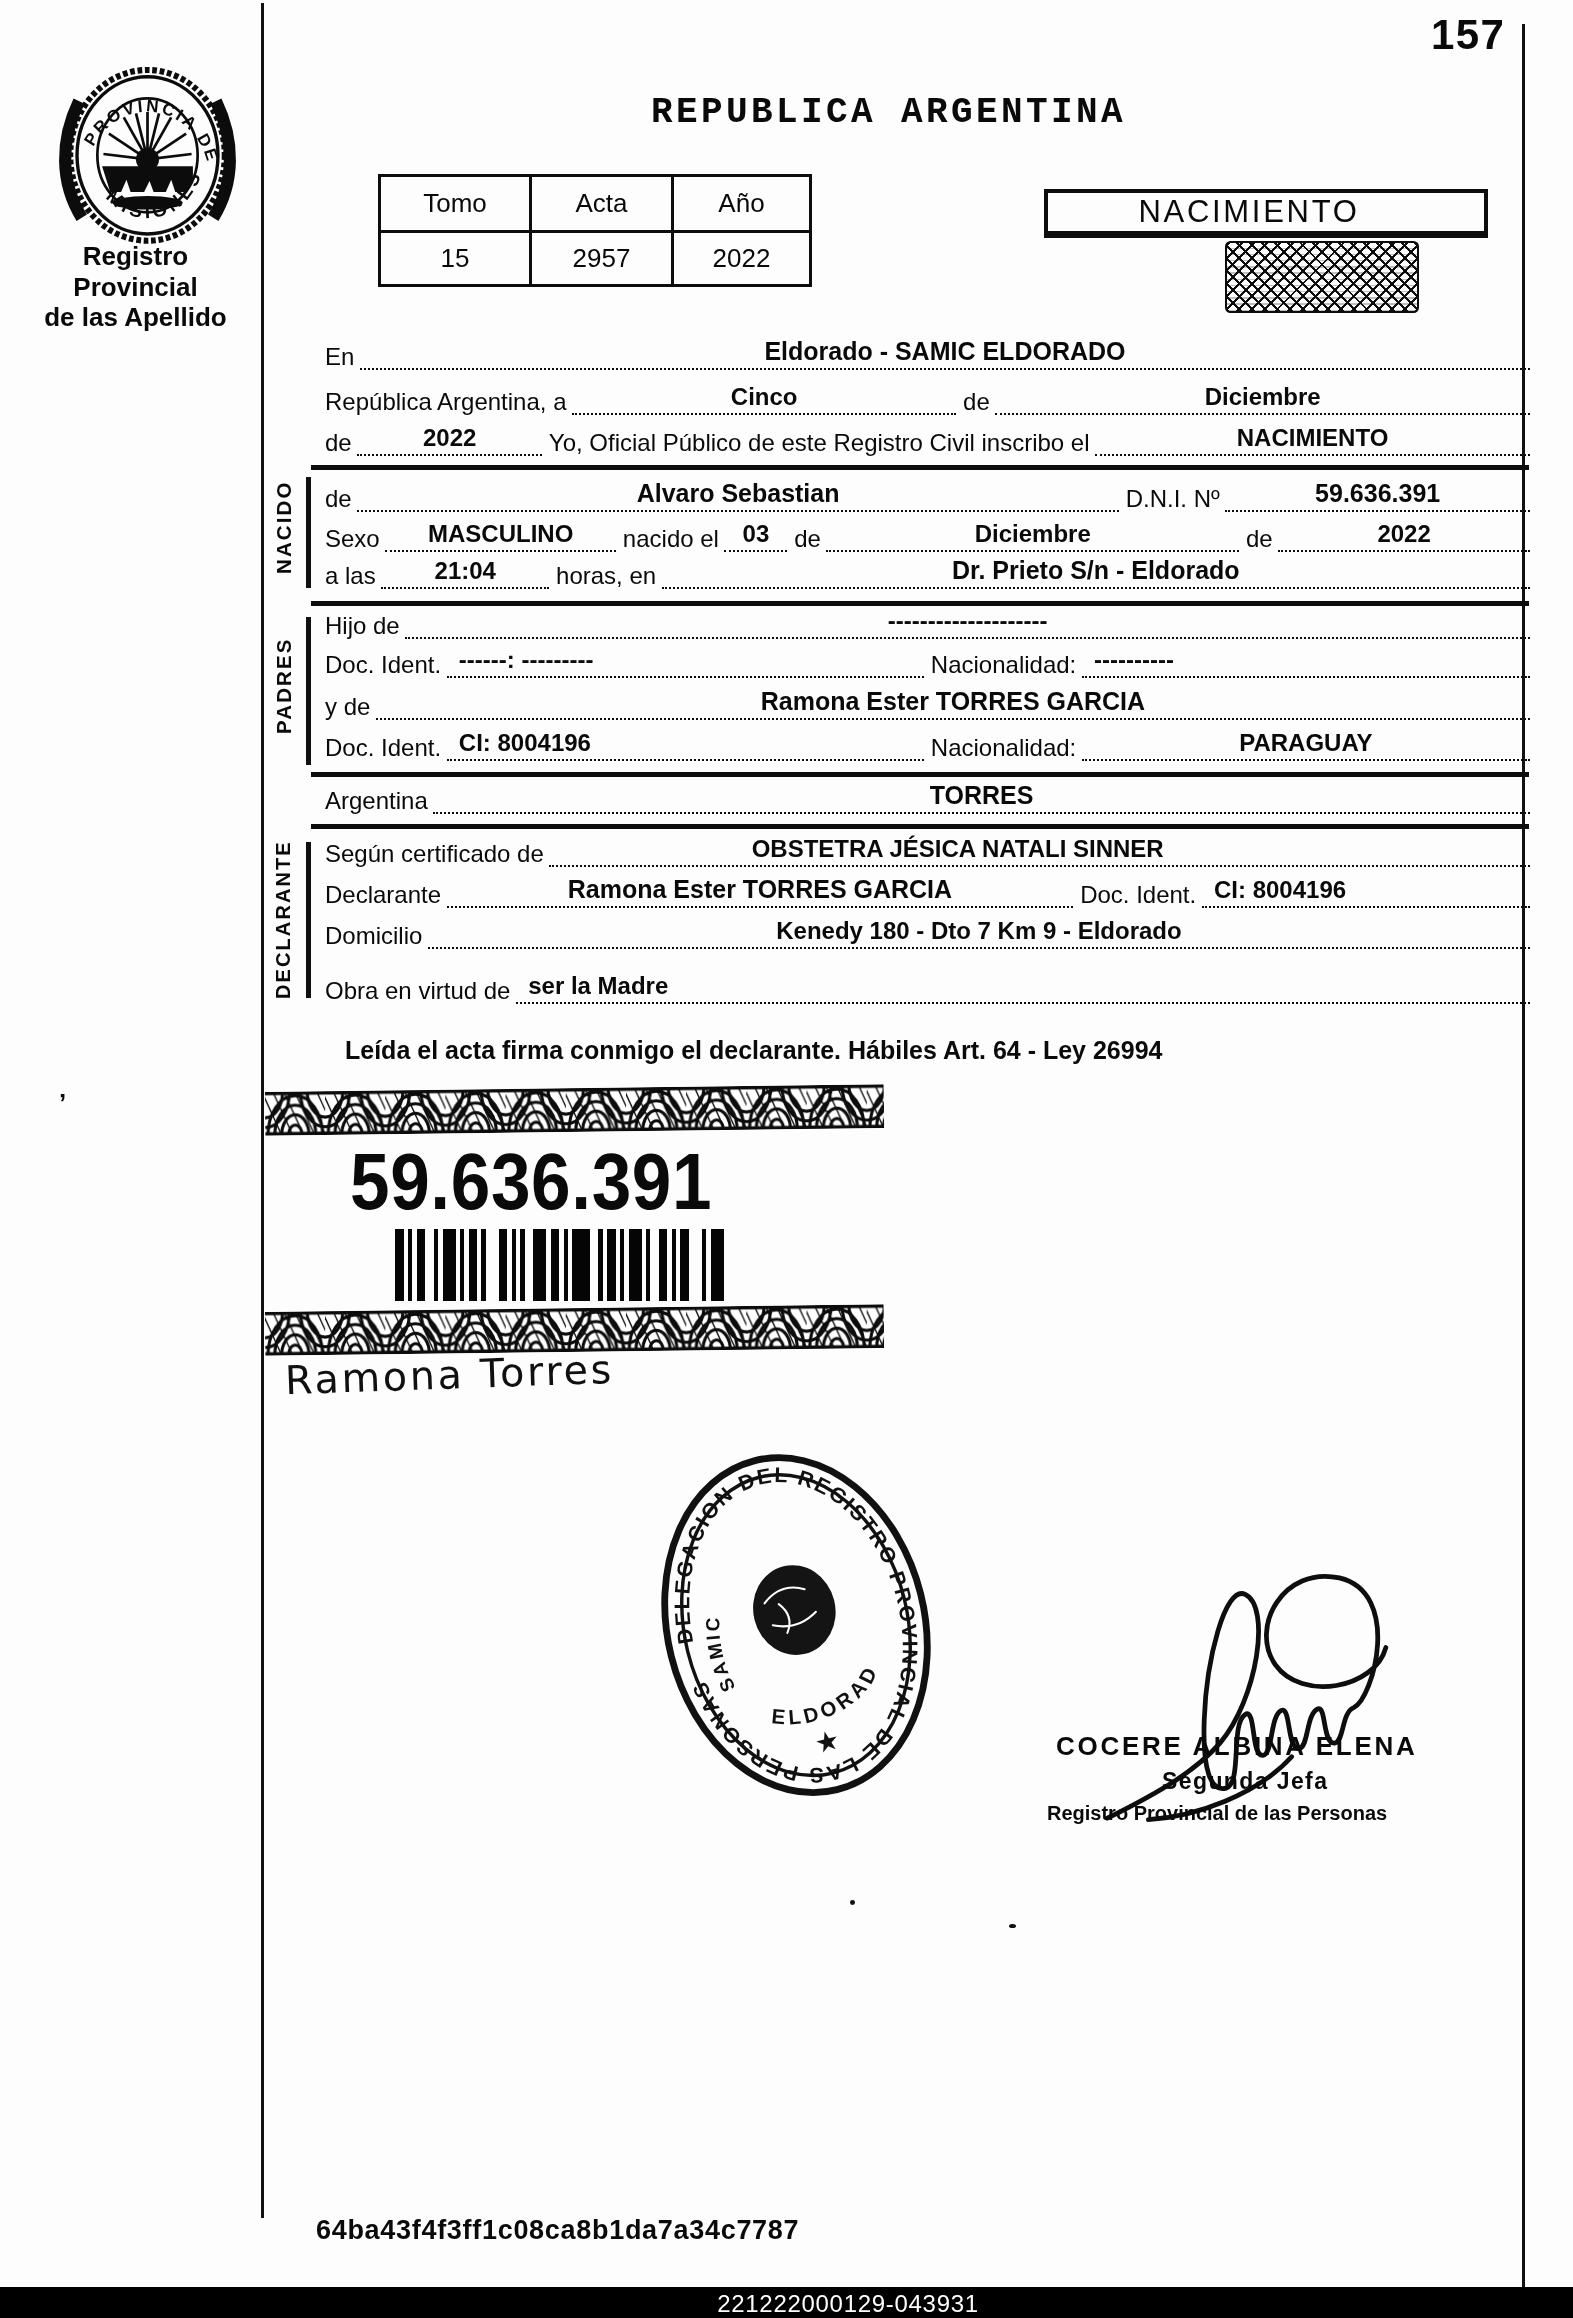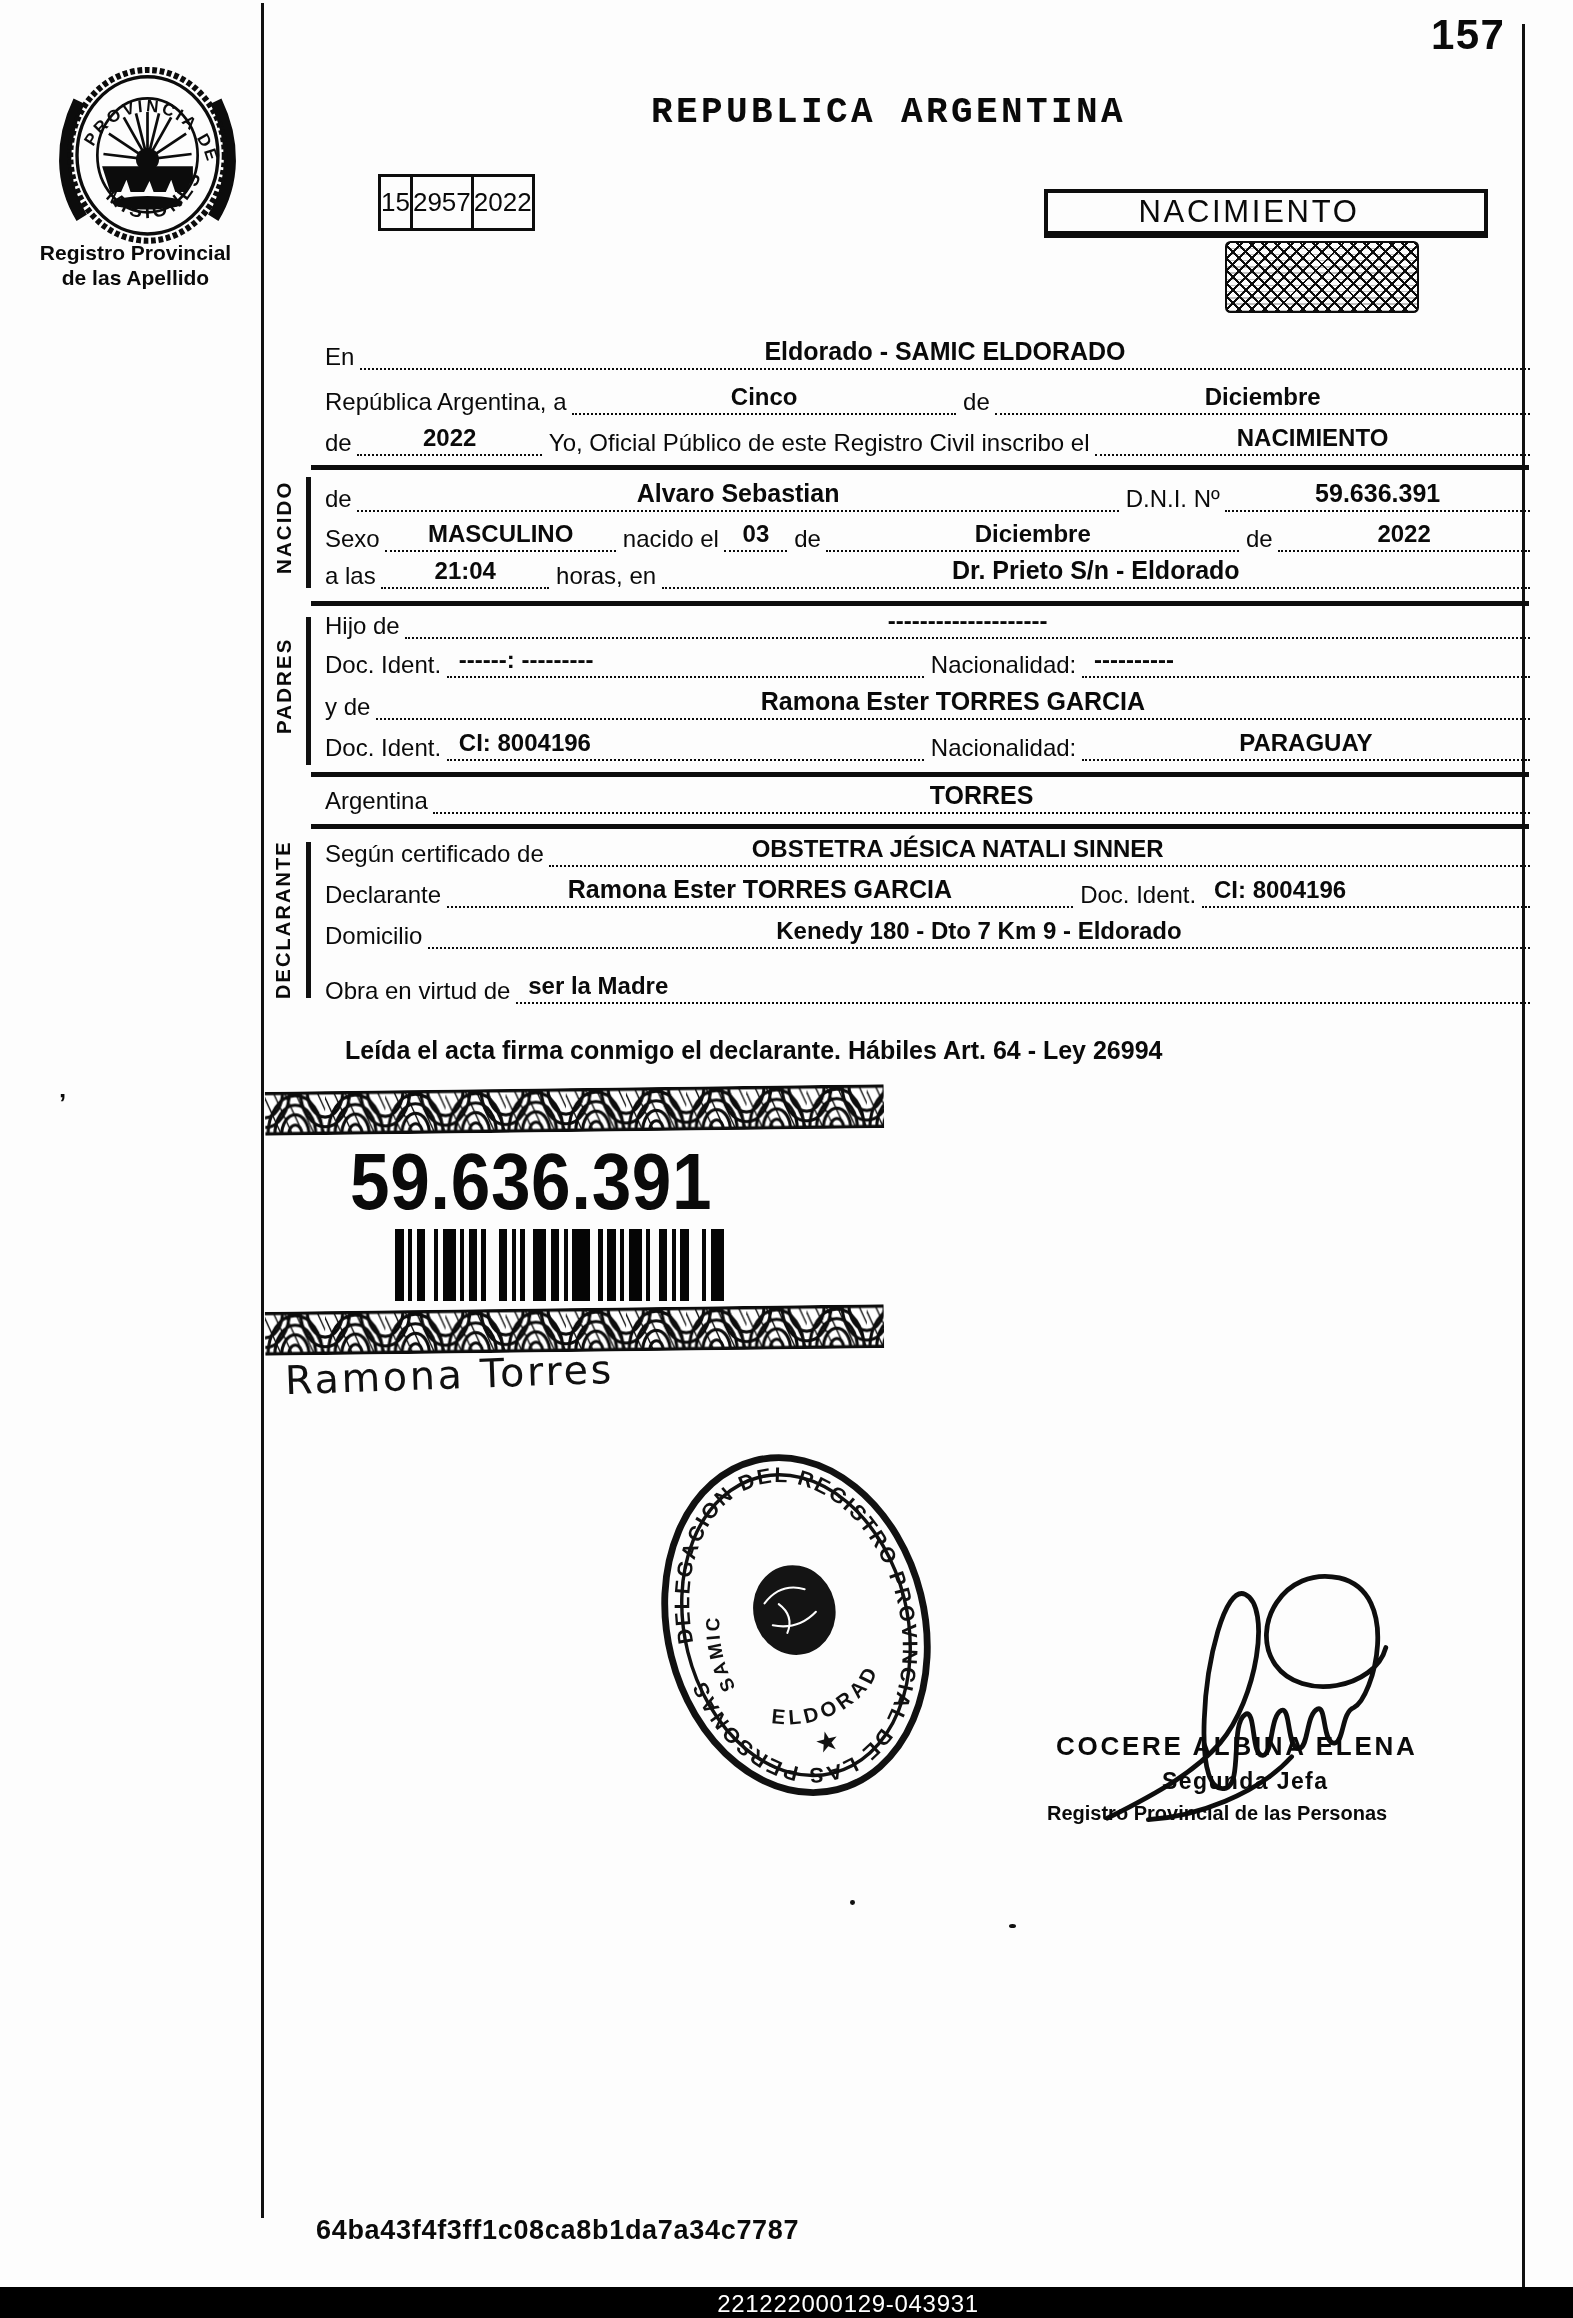--- a/index.html
+++ b/index.html
@@ -6,21 +6,21 @@
   .page{position:relative;width:1574px;height:2319px;background:#fdfdfd;overflow:hidden;
         font-family:"Liberation Sans", sans-serif;color:#0a0a0a;}
   .abs{position:absolute;}
   
   .vline{position:absolute;background:#111;}
   .hrule{position:absolute;height:4.8px;background:#0d0d0d;}
   
   .pageno{position:absolute;font-size:42px;font-weight:600;letter-spacing:1.4px;}
   .title{position:absolute;font-family:"Liberation Mono", monospace;font-weight:700;
          font-size:36px;letter-spacing:3.4px;white-space:nowrap;}
-  .logo-caption{position:absolute;width:205px;text-align:center;font-size:21px;font-weight:700;line-height:1.18;}
+  .logo-caption{position:absolute;width:205px;text-align:center;font-size:26px;font-weight:700;line-height:1.18;}
   
   .rtable{position:absolute;border-collapse:collapse;}
   .rtable td{border:3.4px solid #0d0d0d;text-align:center;font-size:26px;padding:0;}
   .rtable .hd td{height:53px;}
   .rtable .vl td{height:51px;}
   
   .evbox{position:absolute;border:4.1px solid #0d0d0d;border-bottom-width:7.5px;
          display:flex;align-items:center;justify-content:center;
          font-size:31px;letter-spacing:2.7px;font-weight:500;}
   .crosshatch{position:absolute;
@@ -97,20 +97,25 @@
   </svg>
   <div class="logo-caption" style="left:33px;top:241px;">
     <div>Registro Provincial</div>
     <div>de las Apellido</div>
   </div>
 
   <div class="title" style="left:651px;top:92px;">REPUBLICA ARGENTINA</div>
 
   <table class="rtable" style="left:378px;top:174px;" cellspacing="0">
     <tbody>
+        <tr class="hd">
+      <td style="width:148px;">Tomo</td>
+      <td style="width:139px;">Acta</td>
+      <td style="width:135px;">Año</td>
+    </tr>
     <tr class="vl">
       <td>15</td>
       <td>2957</td>
       <td>2022</td>
     </tr>
   </tbody>
     </table>
 
   <div class="evbox" style="left:1044px;top:189px;width:402px;height:38px;padding-right:34px;">
     <span>NACIMIENTO</span>

